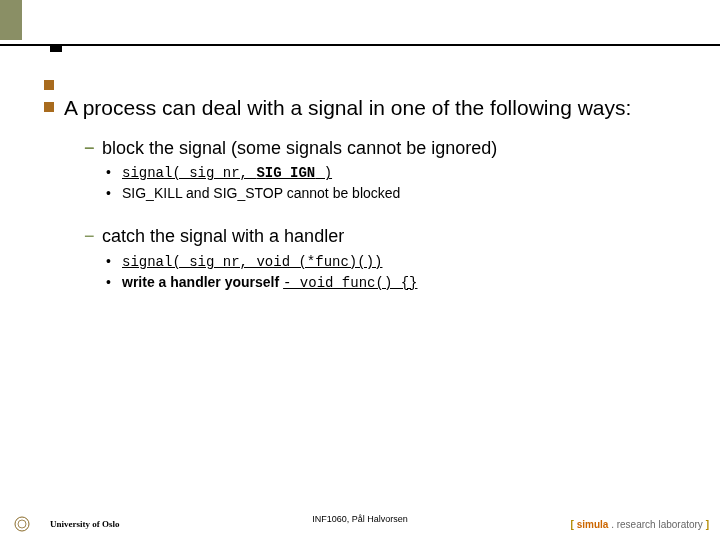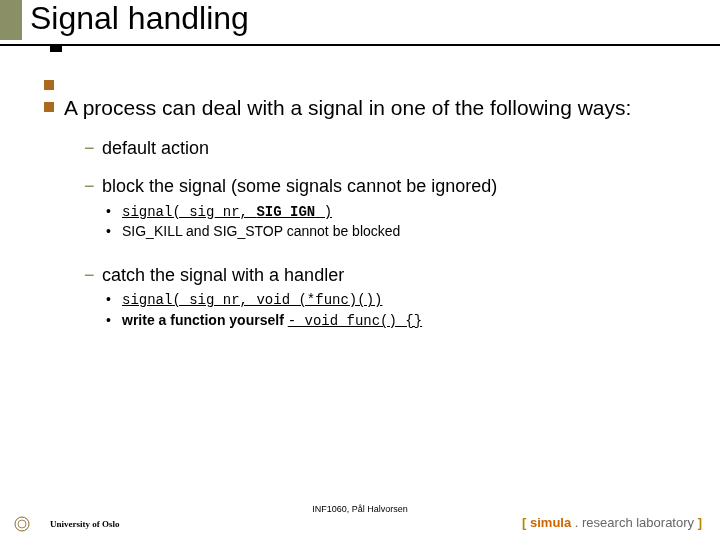--- a/index.html
+++ b/index.html
@@ -15,51 +15,49 @@
   .lvl1 .sq { position: absolute; left: 0; top: 6px; width: 10px; height: 10px; background: #a86b1e; }
   .lvl2 { position: relative; padding-left: 38px; font-size: 18px; line-height: 1.25; margin-top: 16px; margin-bottom: 4px; }
   .lvl2 .dash { position: absolute; left: 20px; top: 0; color: #758a4a; font-size: 18px; }
   .lvl3 { position: relative; padding-left: 58px; font-size: 14px; line-height: 1.4; }
   .lvl3 .dot { position: absolute; left: 42px; top: 0; color: #000; font-size: 14px; }
   .mono { font-family: "Courier New", monospace; text-decoration: underline; }
   .footer { position: absolute; left: 0; bottom: 8px; width: 720px; height: 22px; }
   .footer-left { position: absolute; left: 14px; bottom: 0; display: flex; align-items: center; gap: 20px; }
   .seal { width: 16px; height: 16px; }
   .uio { font-size: 9px; font-weight: bold; font-family: Georgia, serif; }
-  .footer-center { position: absolute; left: 0; width: 720px; text-align: center; bottom: 18px; font-size: 9px; font-family: Arial, sans-serif; color: #000; }
-  .footer-right { position: absolute; right: 18px; bottom: 2px; font-size: 13px; font-family: Arial, sans-serif; }
+  .footer-center { position: absolute; left: 0; width: 720px; text-align: center; bottom: 8px; font-size: 9px; font-family: Arial, sans-serif; color: #000; }
+  .footer-right { position: absolute; right: 11px; bottom: 2px; font-size: 10px; font-family: Arial, sans-serif; }
   .footer-right .br1 { color: #b28a00; font-weight: bold; }
   .footer-right .sim { color: #cc6600; font-weight: bold; }
   .footer-right .rest { color: #666; }
   .footer-right .br2 { color: #b28a00; font-weight: bold; }
 </style>
 </head>
 <body>
 <div class="slide">
 
 <div class="title-bar">
   <div class="title-accent"></div>
-  <div class="title-text">Signal handling</div>
   <div class="title-rule"></div>
   <div class="title-tick"></div>
 </div>
 
 <div class="content">
 
   <div class="lvl1">
     <span class="sq"></span>
   </div>
 
   <div class="lvl1" style="margin-bottom:4px;">
     <span class="sq"></span>
     <span>A process can deal with a signal in one of the following ways:</span>
 
     <div class="lvl2">
       <span class="dash">−</span>
-      <span>default action</span>
     </div>
 
     <div class="lvl2">
       <span class="dash">−</span>
       <span>block the signal (some signals cannot be ignored)</span>
     </div>
     <div class="lvl3">
       <span class="dot">•</span>
       <span class="mono">signal( sig_nr, </span><b><span class="mono">SIG_IGN</span></b><span class="mono"> )</span>
     </div>
@@ -71,21 +69,21 @@
     <div class="lvl2" style="margin-top:22px;">
       <span class="dash">−</span>
       <span>catch the signal with a handler</span>
     </div>
     <div class="lvl3">
       <span class="dot">•</span>
       <span class="mono">signal( sig_nr, void (*func)())</span>
     </div>
     <div class="lvl3">
       <span class="dot">•</span>
-      <b><span>write a function yourself </span></b><span class="mono">- void func() {}</span>
+      <b><span>write a handler yourself </span></b><span class="mono">- void func() {}</span>
     </div>
 
   </div>
 
 </div>
 
 <div class="footer">
   <div class="footer-left">
     <svg class="seal" viewBox="0 0 16 16">
           <circle cx="8" cy="8" r="7" fill="none" stroke="#8a6b2a" stroke-width="1"></circle>

